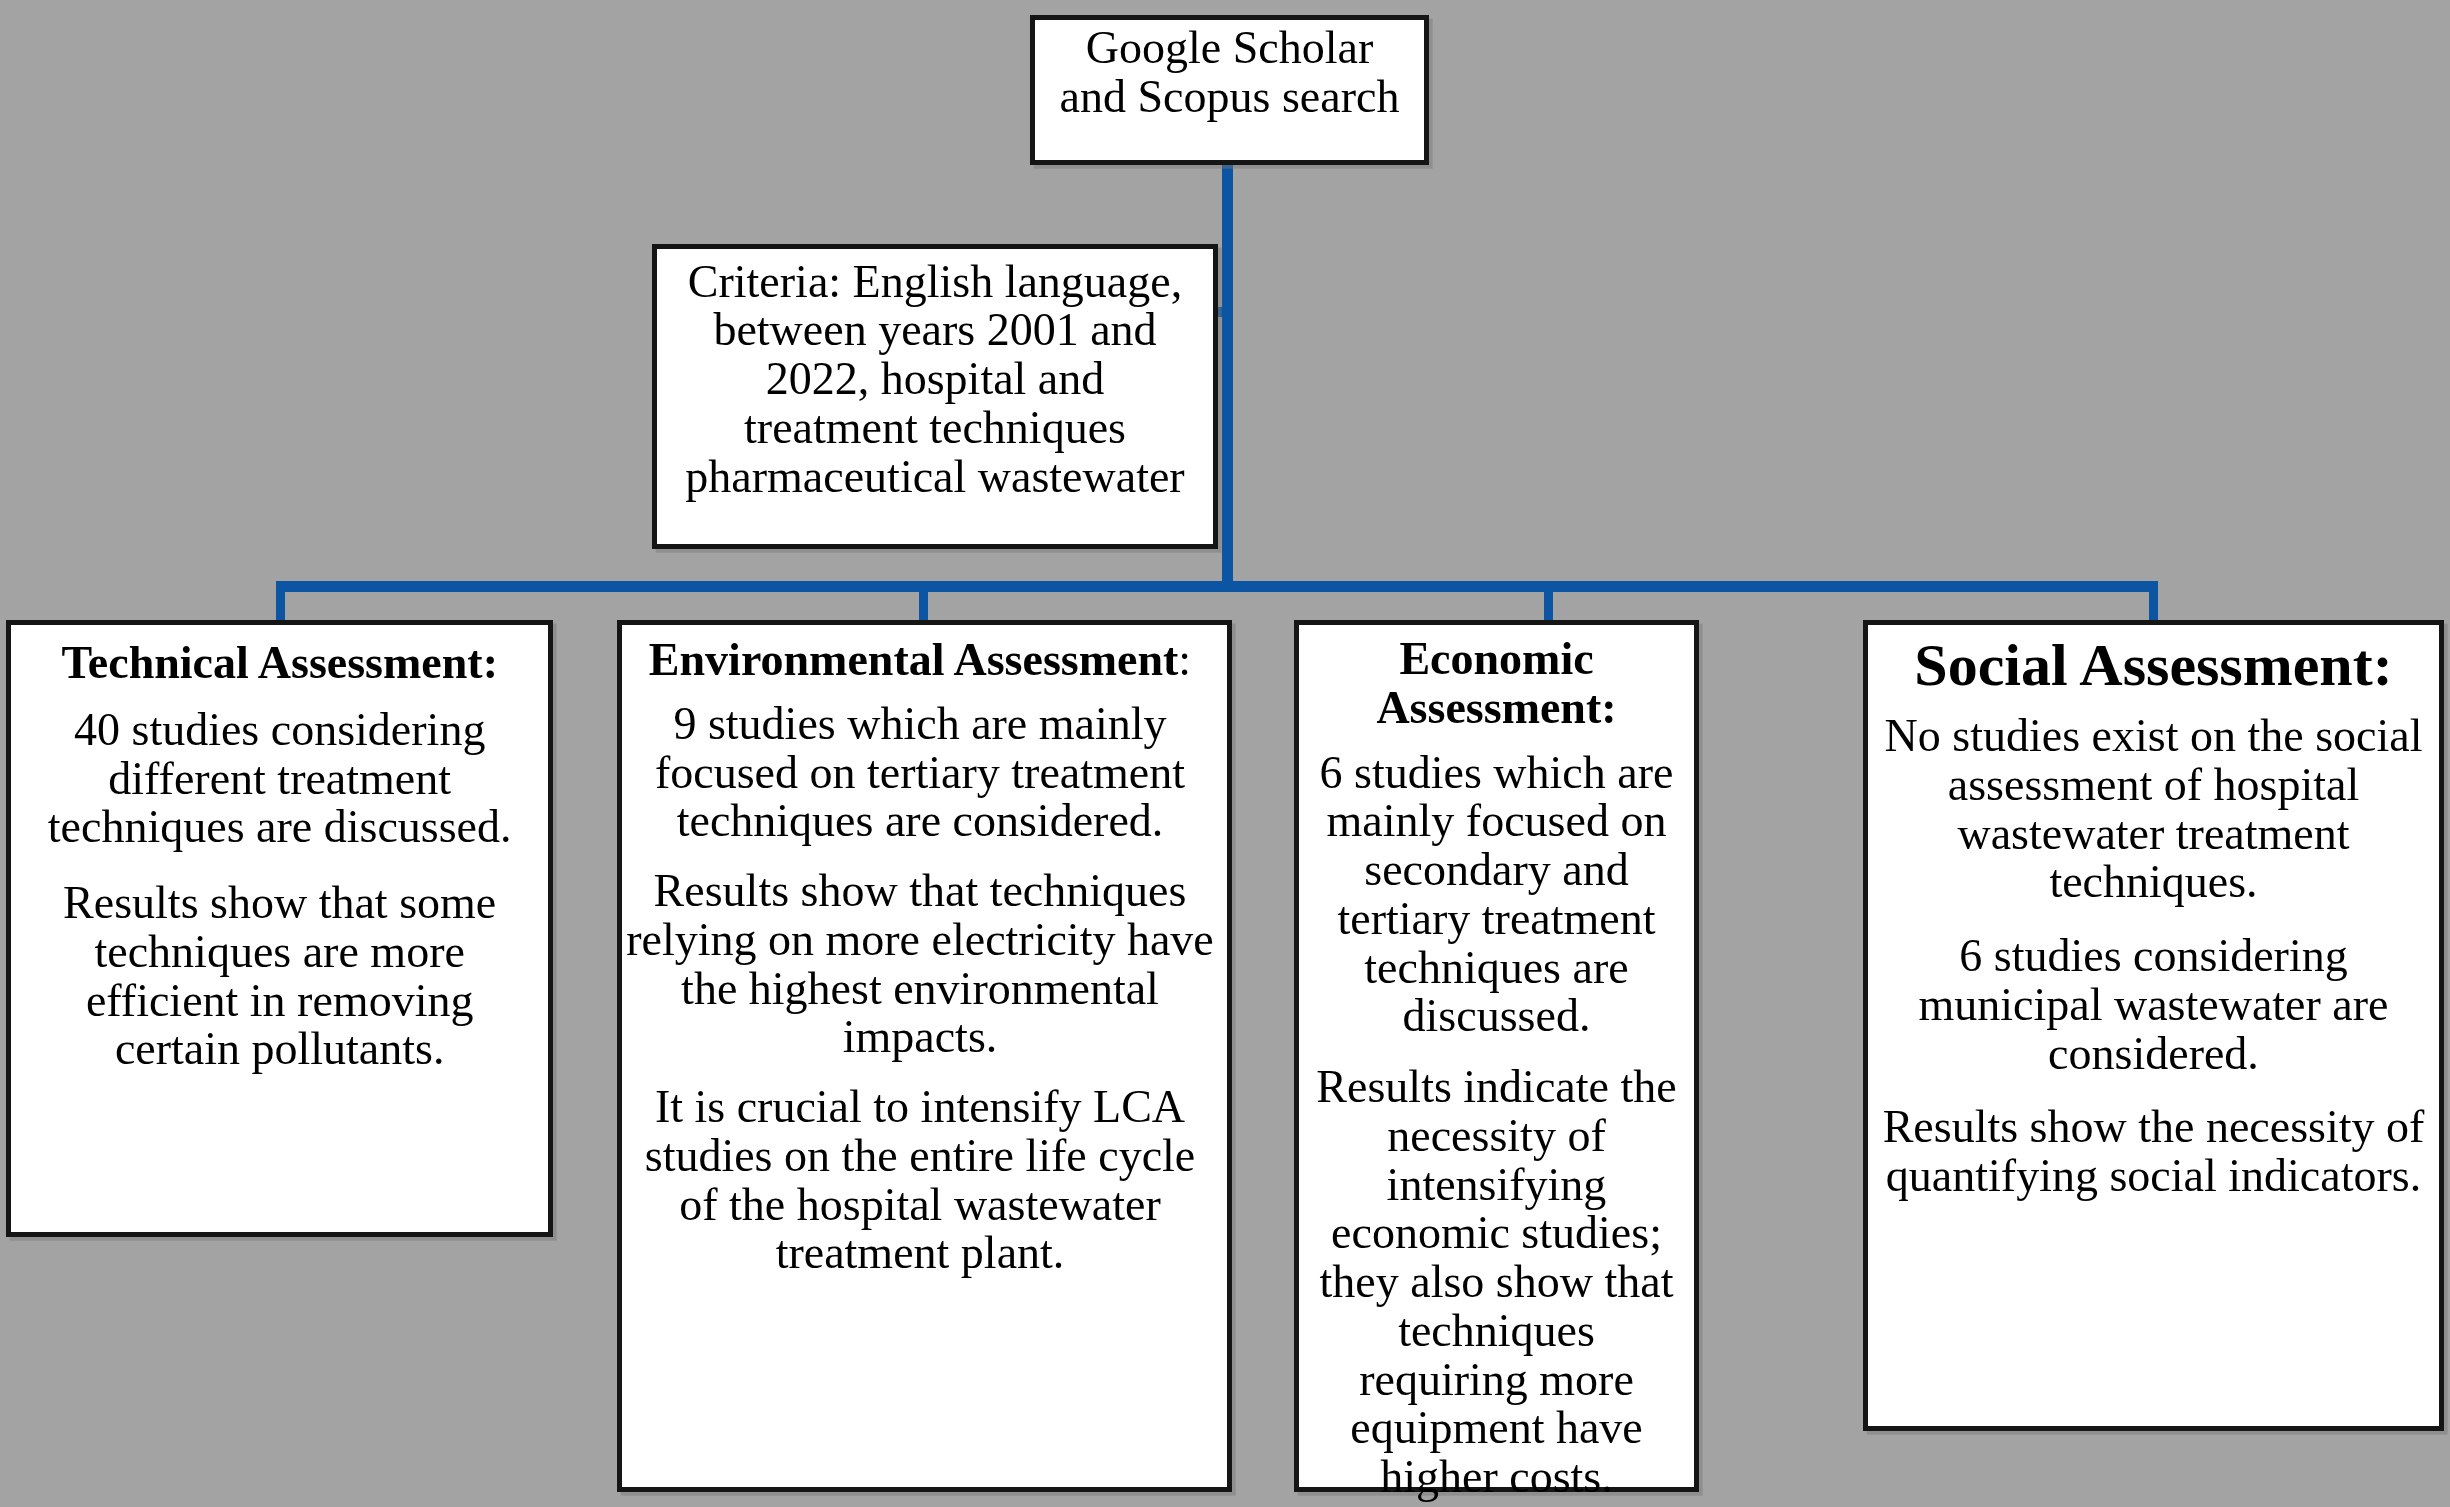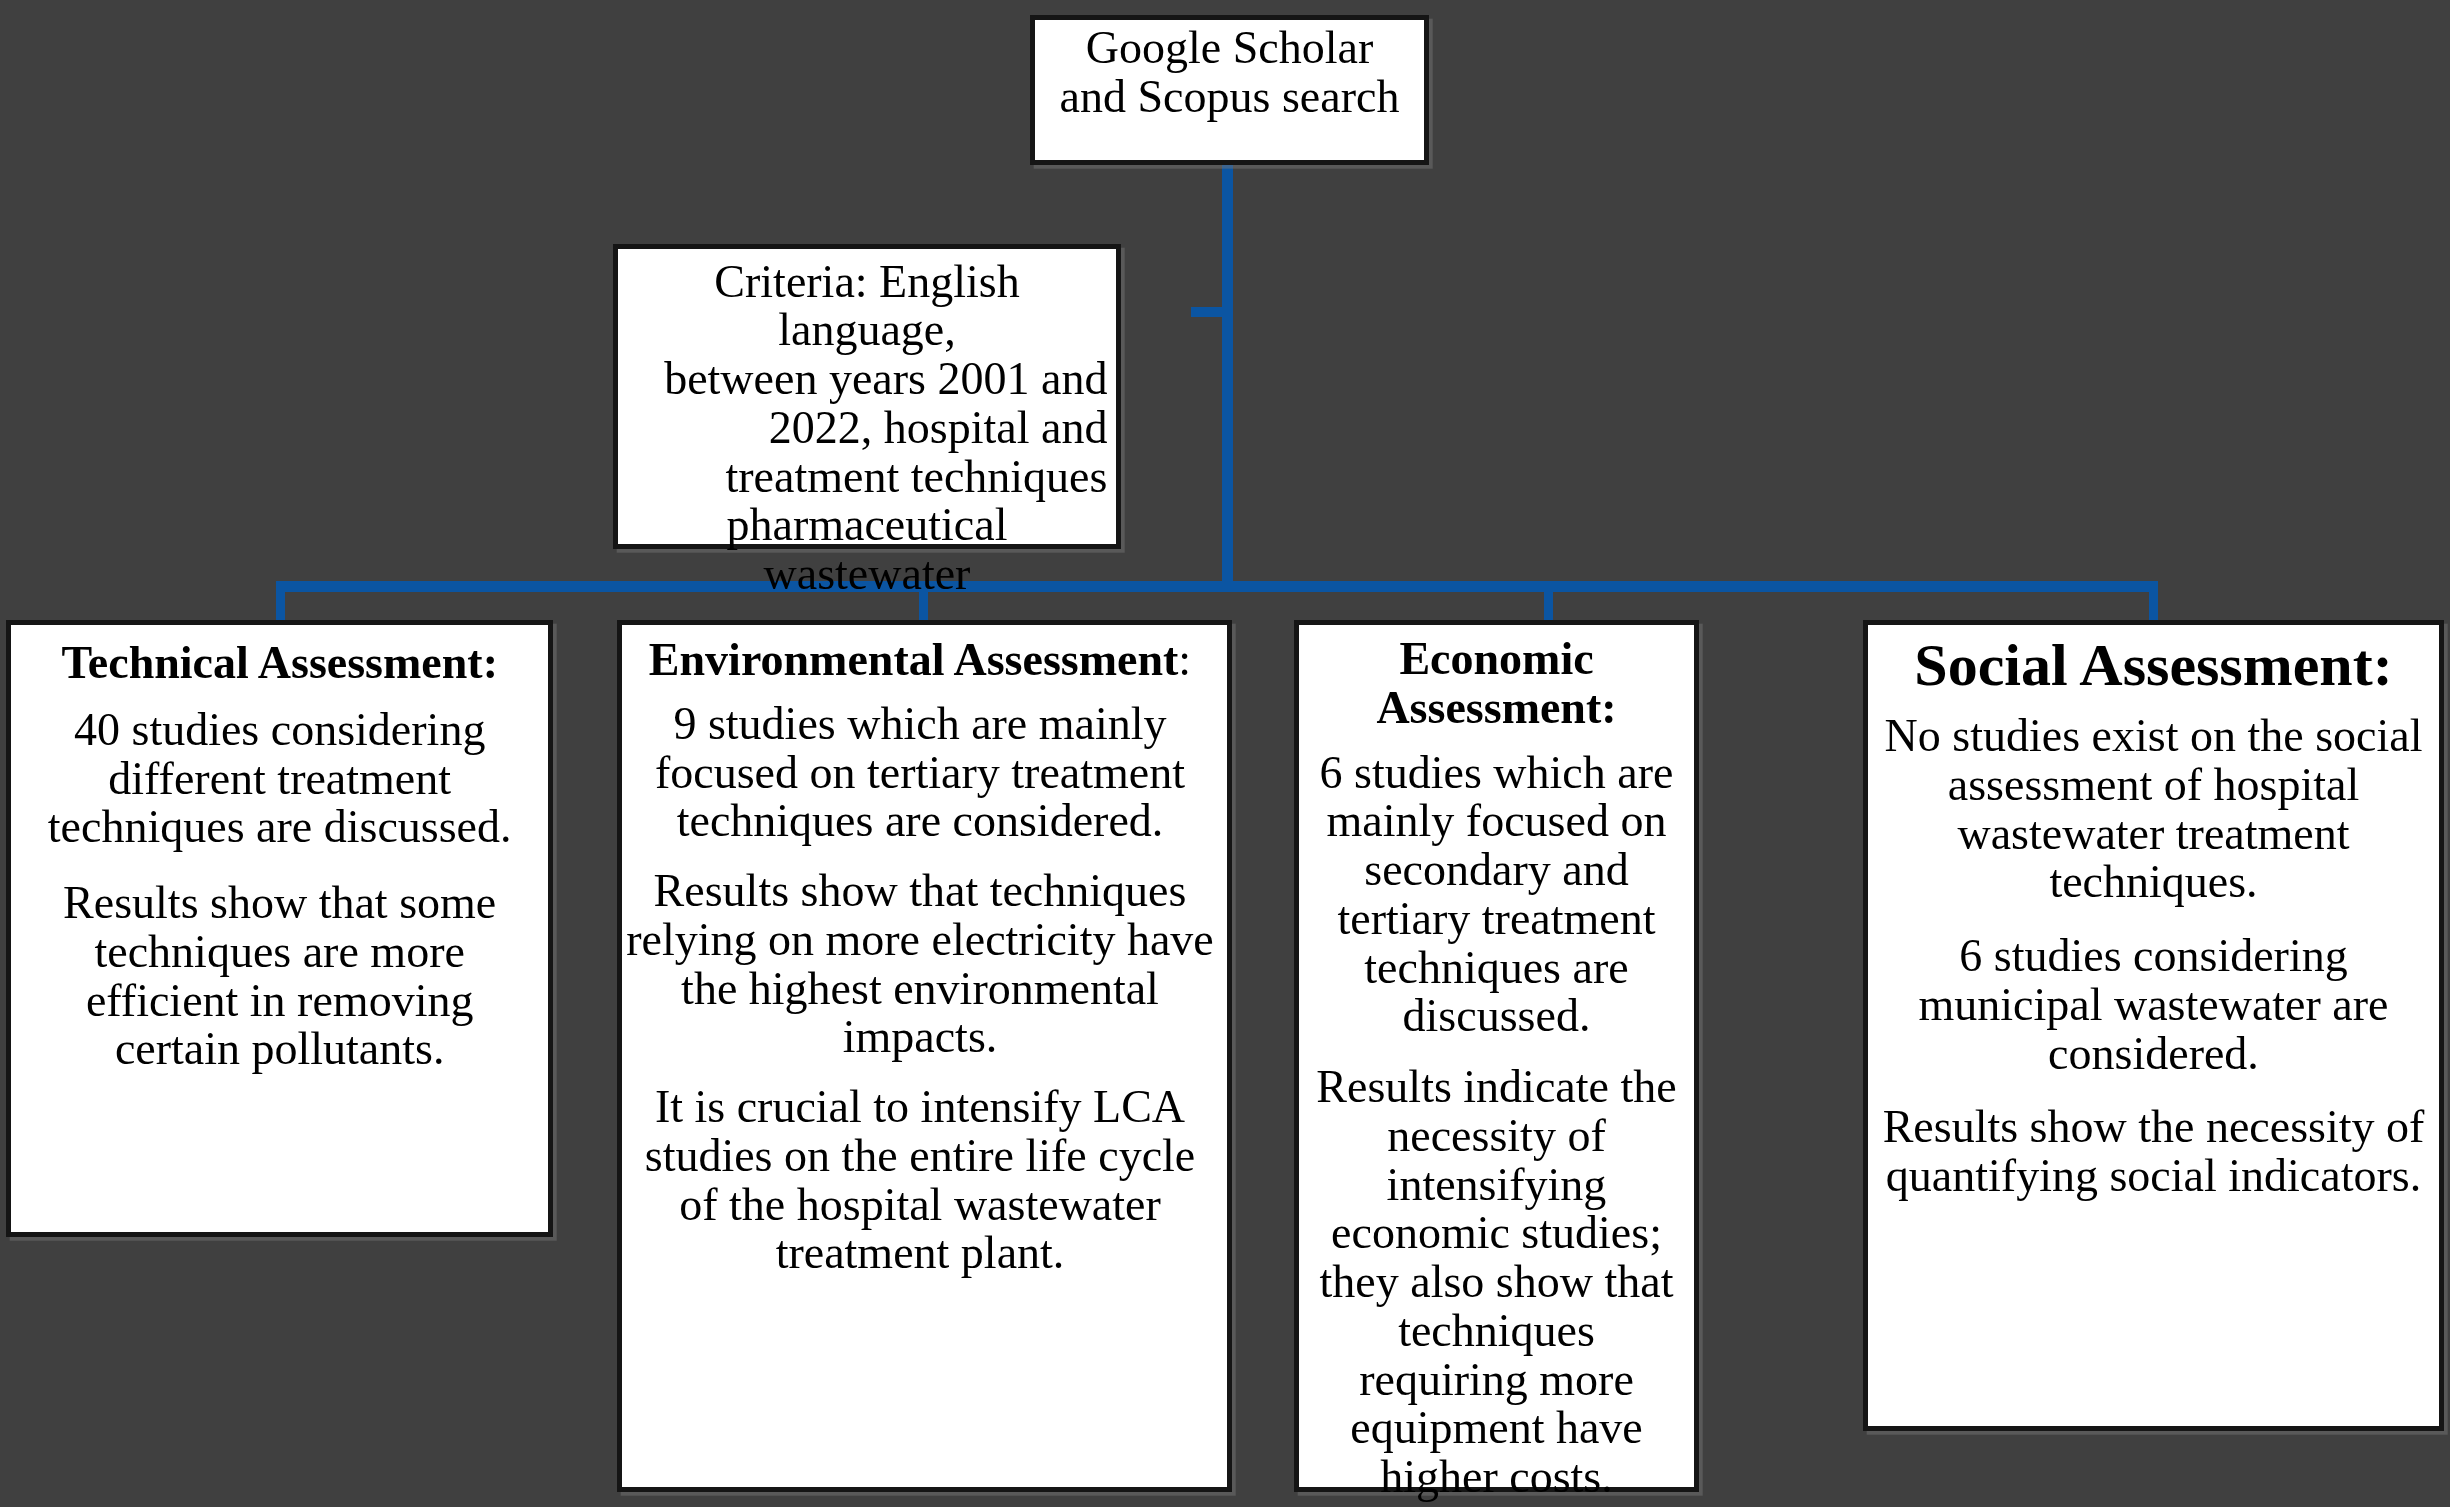--- a/index.html
+++ b/index.html
@@ -5,21 +5,21 @@
 <style>
   html, body {
     margin: 0;
     padding: 0;
     background: #ffffff;
   }
   #canvas {
     position: relative;
     width: 2450px;
     height: 1508px;
-    background: #404040;
+    background: #a3a3a3;
     overflow: hidden;
     font-family: "Liberation Serif", "DejaVu Serif", serif;
     color: #000000;
   }
 
   
   .conn {
     position: absolute;
     background: #0B55A2;
   }
@@ -57,27 +57,26 @@
     top: 15.4px;
     width: 399px;
     height: 150px;
     padding: 3.7px 6.2px 0 6.2px;
     justify-content: flex-start;
   }
   #node-root .para { font-size: 46px; }
 
   
   #node-criteria {
-    left: 613px;
+    left: 652px;
     top: 244px;
-    width: 508px;
+    width: 566px;
     height: 305px;
     padding: 8.6px 8.6px 0 8.6px;
     justify-content: flex-start;
-    align-items: flex-end;
   }
   #node-criteria .para { font-size: 46px; }
 
   
   #node-technical {
     left: 6.2px;
     top: 620px;
     width: 547px;
     height: 617px;
     padding: 13.6px 15px 0 15px;

